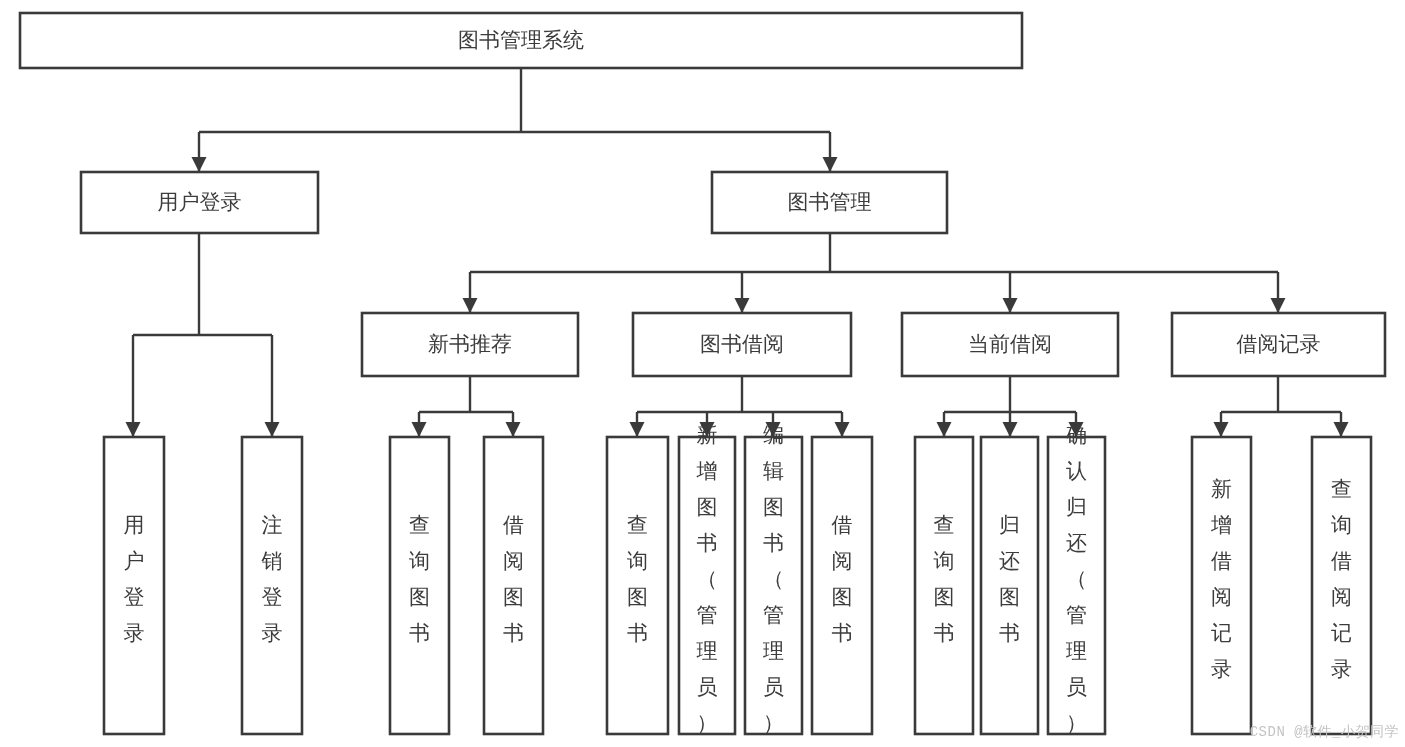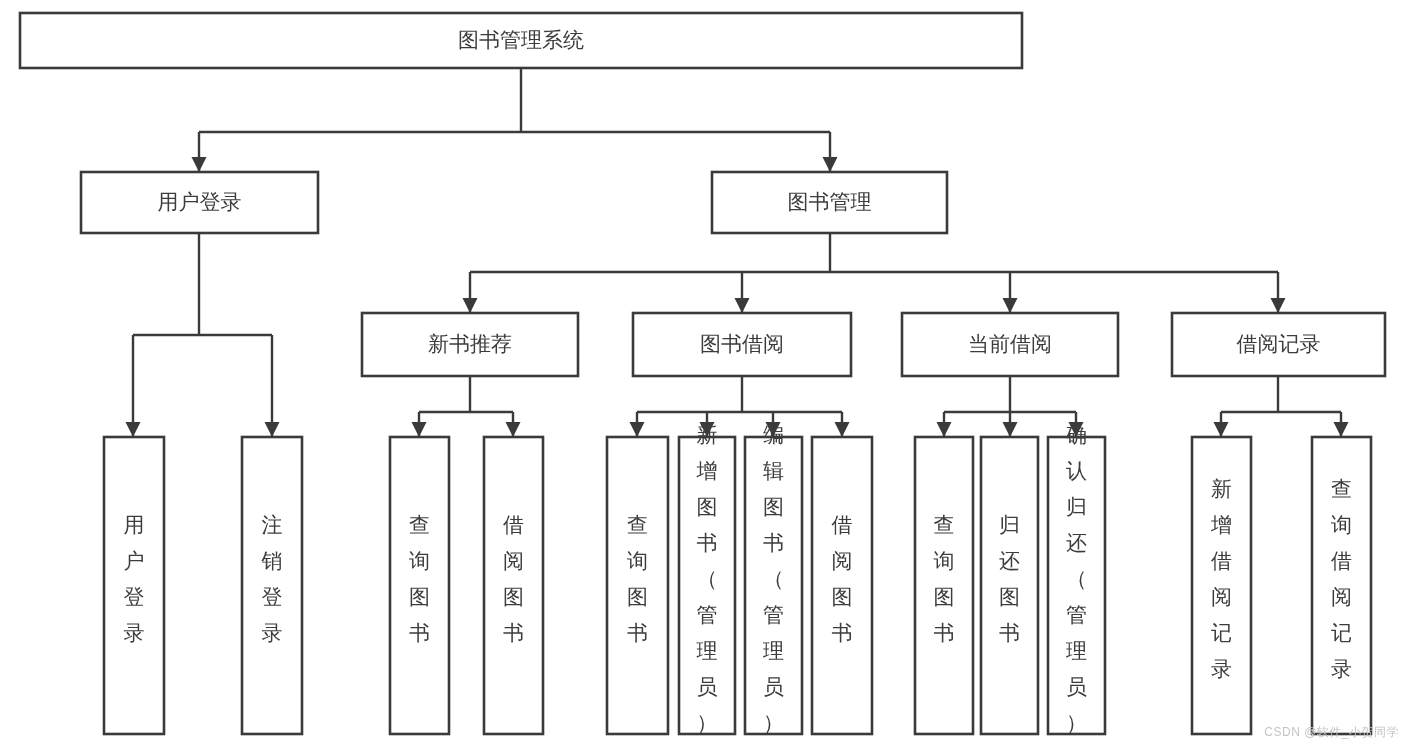--- a/index.html
+++ b/index.html
@@ -51,22 +51,22 @@
     fill: none;
   }
   .arrow-head {
     fill: #3a3a3a;
     stroke: none;
   }
   .watermark-text {
     position: absolute;
     right: 6px;
     bottom: 6px;
-    font-family: Liberation Sans, sans-serif;
-    font-size: 12px;
+    font-family: Liberation Mono, monospace;
+    font-size: 14px;
     color: #c4c4c4;
     letter-spacing: 0.5px;
     white-space: nowrap;
     user-select: none;
   }
 </style>
 </head>
 <body>
 
 <div id="diagram-root">

